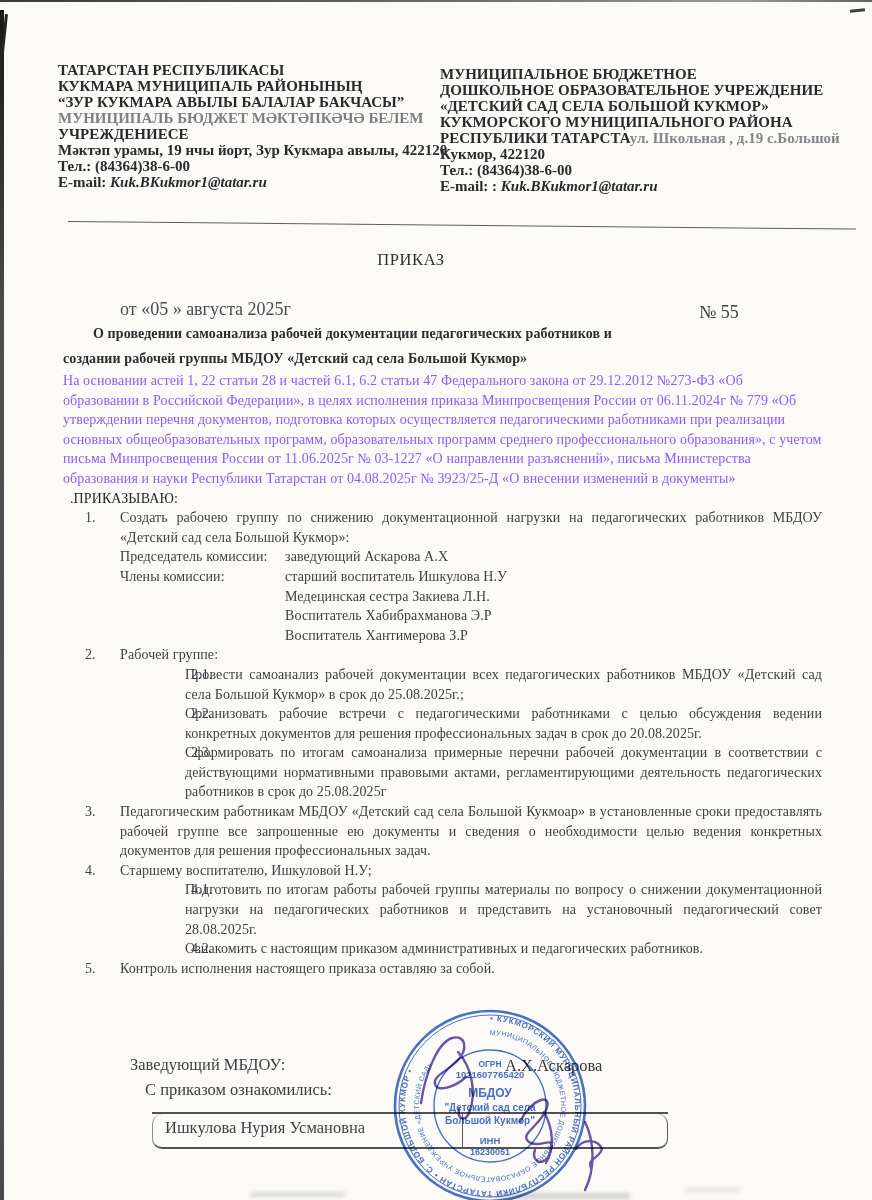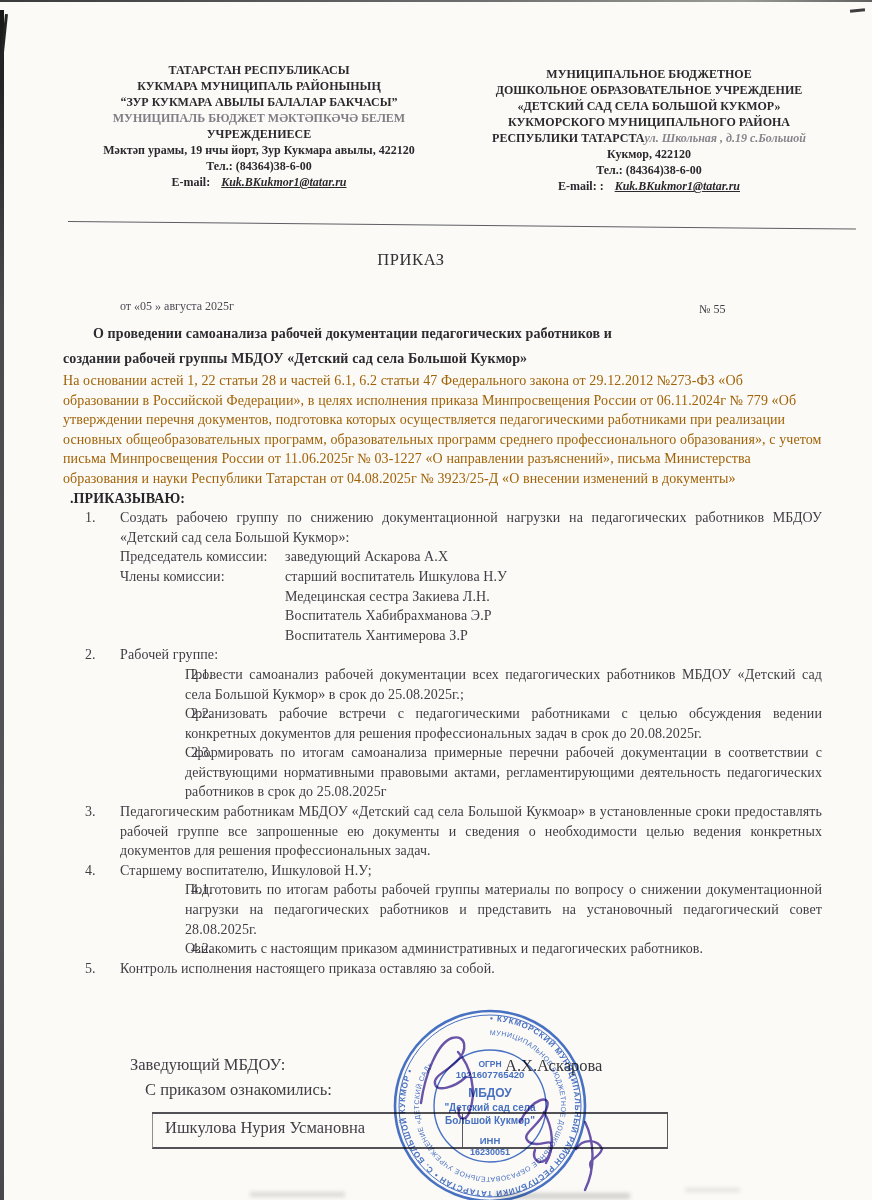--- a/index.html
+++ b/index.html
@@ -12,56 +12,56 @@
     background:linear-gradient(180deg,#181818,#4a4a4a 25%,#55555a 70%,#47474c);}
   .edge-left-angled{position:absolute;left:5px;top:14px;width:3px;height:96px;background:#242424;
     transform:rotate(6deg);transform-origin:top left;}
   .corner-dash{position:absolute;left:850px;top:9px;width:15px;height:3px;background:#3e3e3e;
     transform:rotate(-6deg);}
   .smudge{position:absolute;background:#8f8f8c;filter:blur(2px);}
   .sm1{left:250px;top:1192px;width:95px;height:5px;opacity:.30;}
   .sm2{left:495px;top:1193px;width:135px;height:6px;opacity:.38;}
   .sm3{left:685px;top:1188px;width:55px;height:4px;opacity:.22;}
   
-  .hdr{position:absolute;text-align:center;font-weight:bold;font-size:12px;line-height:16px;color:#2a2a2e;}
+  .hdr{position:absolute;font-weight:bold;font-size:15px;line-height:16px;color:#2a2a2e;}
   .hdr-left{left:58px;top:62px;width:402px;}
   .hdr-right{left:440px;top:66px;width:418px;}
   .hl{white-space:nowrap;}
   .fade{color:#7e7e84;font-weight:bold;}
-  .email{font-style:italic;text-decoration:underline;margin-left:8px;}
-  .hdr .tail-light{color:#85858b;font-style:italic;}
+  .email{font-style:italic;}
+  .hdr .tail-light{color:#85858b;}
   .sep{position:absolute;left:68px;top:221px;width:788px;border-top:1.6px solid #5d5d62;
     transform:rotate(0.55deg);transform-origin:left center;}
   
   .title{position:absolute;left:0;top:250px;width:756px;text-align:center;font-size:16.5px;
     letter-spacing:.6px;color:#323237;text-indent:66px;}
-  .dateline{position:absolute;left:63px;top:299px;width:759px;font-size:12px;color:#55555c;}
+  .dateline{position:absolute;left:63px;top:299px;width:759px;font-size:18px;color:#55555c;}
   .dateline .dt{margin-left:57px;color:#4a4a52;}
   .dateline .num{position:absolute;left:636px;top:3px;color:#3c3c42;}
   
   .flow{position:absolute;left:63px;top:321px;width:759px;font-size:14px;line-height:19.6px;
     letter-spacing:.1px;}
   .subject{font-weight:bold;line-height:25px;color:#2c2c31;}
   .subject .s1{margin-left:30px;white-space:nowrap;}
-  .preamble{color:#a16207;}
-  .resolve{font-weight:bold;margin-left:7px;color:#26262b;}
+  .preamble{color:#8b5cf6;}
+  .resolve{font-weight:normal;margin-left:7px;color:#26262b;}
   .it{position:relative;padding-left:57px;text-align:justify;}
   .it .n{position:absolute;left:22px;top:0;text-align:left;}
   .it2{padding-left:122px;}
   .it2 .n{left:89px;margin-left:39px;}
   .crow{display:flex;padding-left:57px;}
   .cl{width:165px;flex:none;}
   
   .sig-role{position:absolute;left:130px;top:1055px;font-size:16.5px;}
   .sig-name{position:absolute;left:505px;top:1056px;font-size:16.5px;color:#36363c;}
   .ack-line{position:absolute;left:145px;top:1080px;font-size:16.5px;}
   
   .acktab{position:absolute;left:152px;top:1112px;width:516px;border-top:2px solid #515156;z-index:2;}
   .trow{display:flex;height:33px;border-bottom:2px solid #515156;border-left:1px solid #8d8d92;
-    border-right:1.5px solid #5a5a60;}
+    border-right:1.5px solid #5a5a60;border-radius:10px;}
   .tc1{width:310px;box-sizing:border-box;padding:4px 6px 0 12px;border-right:1.5px solid #5a5a60;
     font-size:16.5px;color:#404047;white-space:nowrap;overflow:hidden;}
   .tc2{flex:1;}
   .stamp-svg{position:absolute;left:385px;top:1001px;z-index:3;mix-blend-mode:multiply;opacity:.93;}
   .sign-svg{position:absolute;left:385px;top:1001px;z-index:4;mix-blend-mode:multiply;}
 </style>
 </head>
 <body>
 
 <div class="page">

